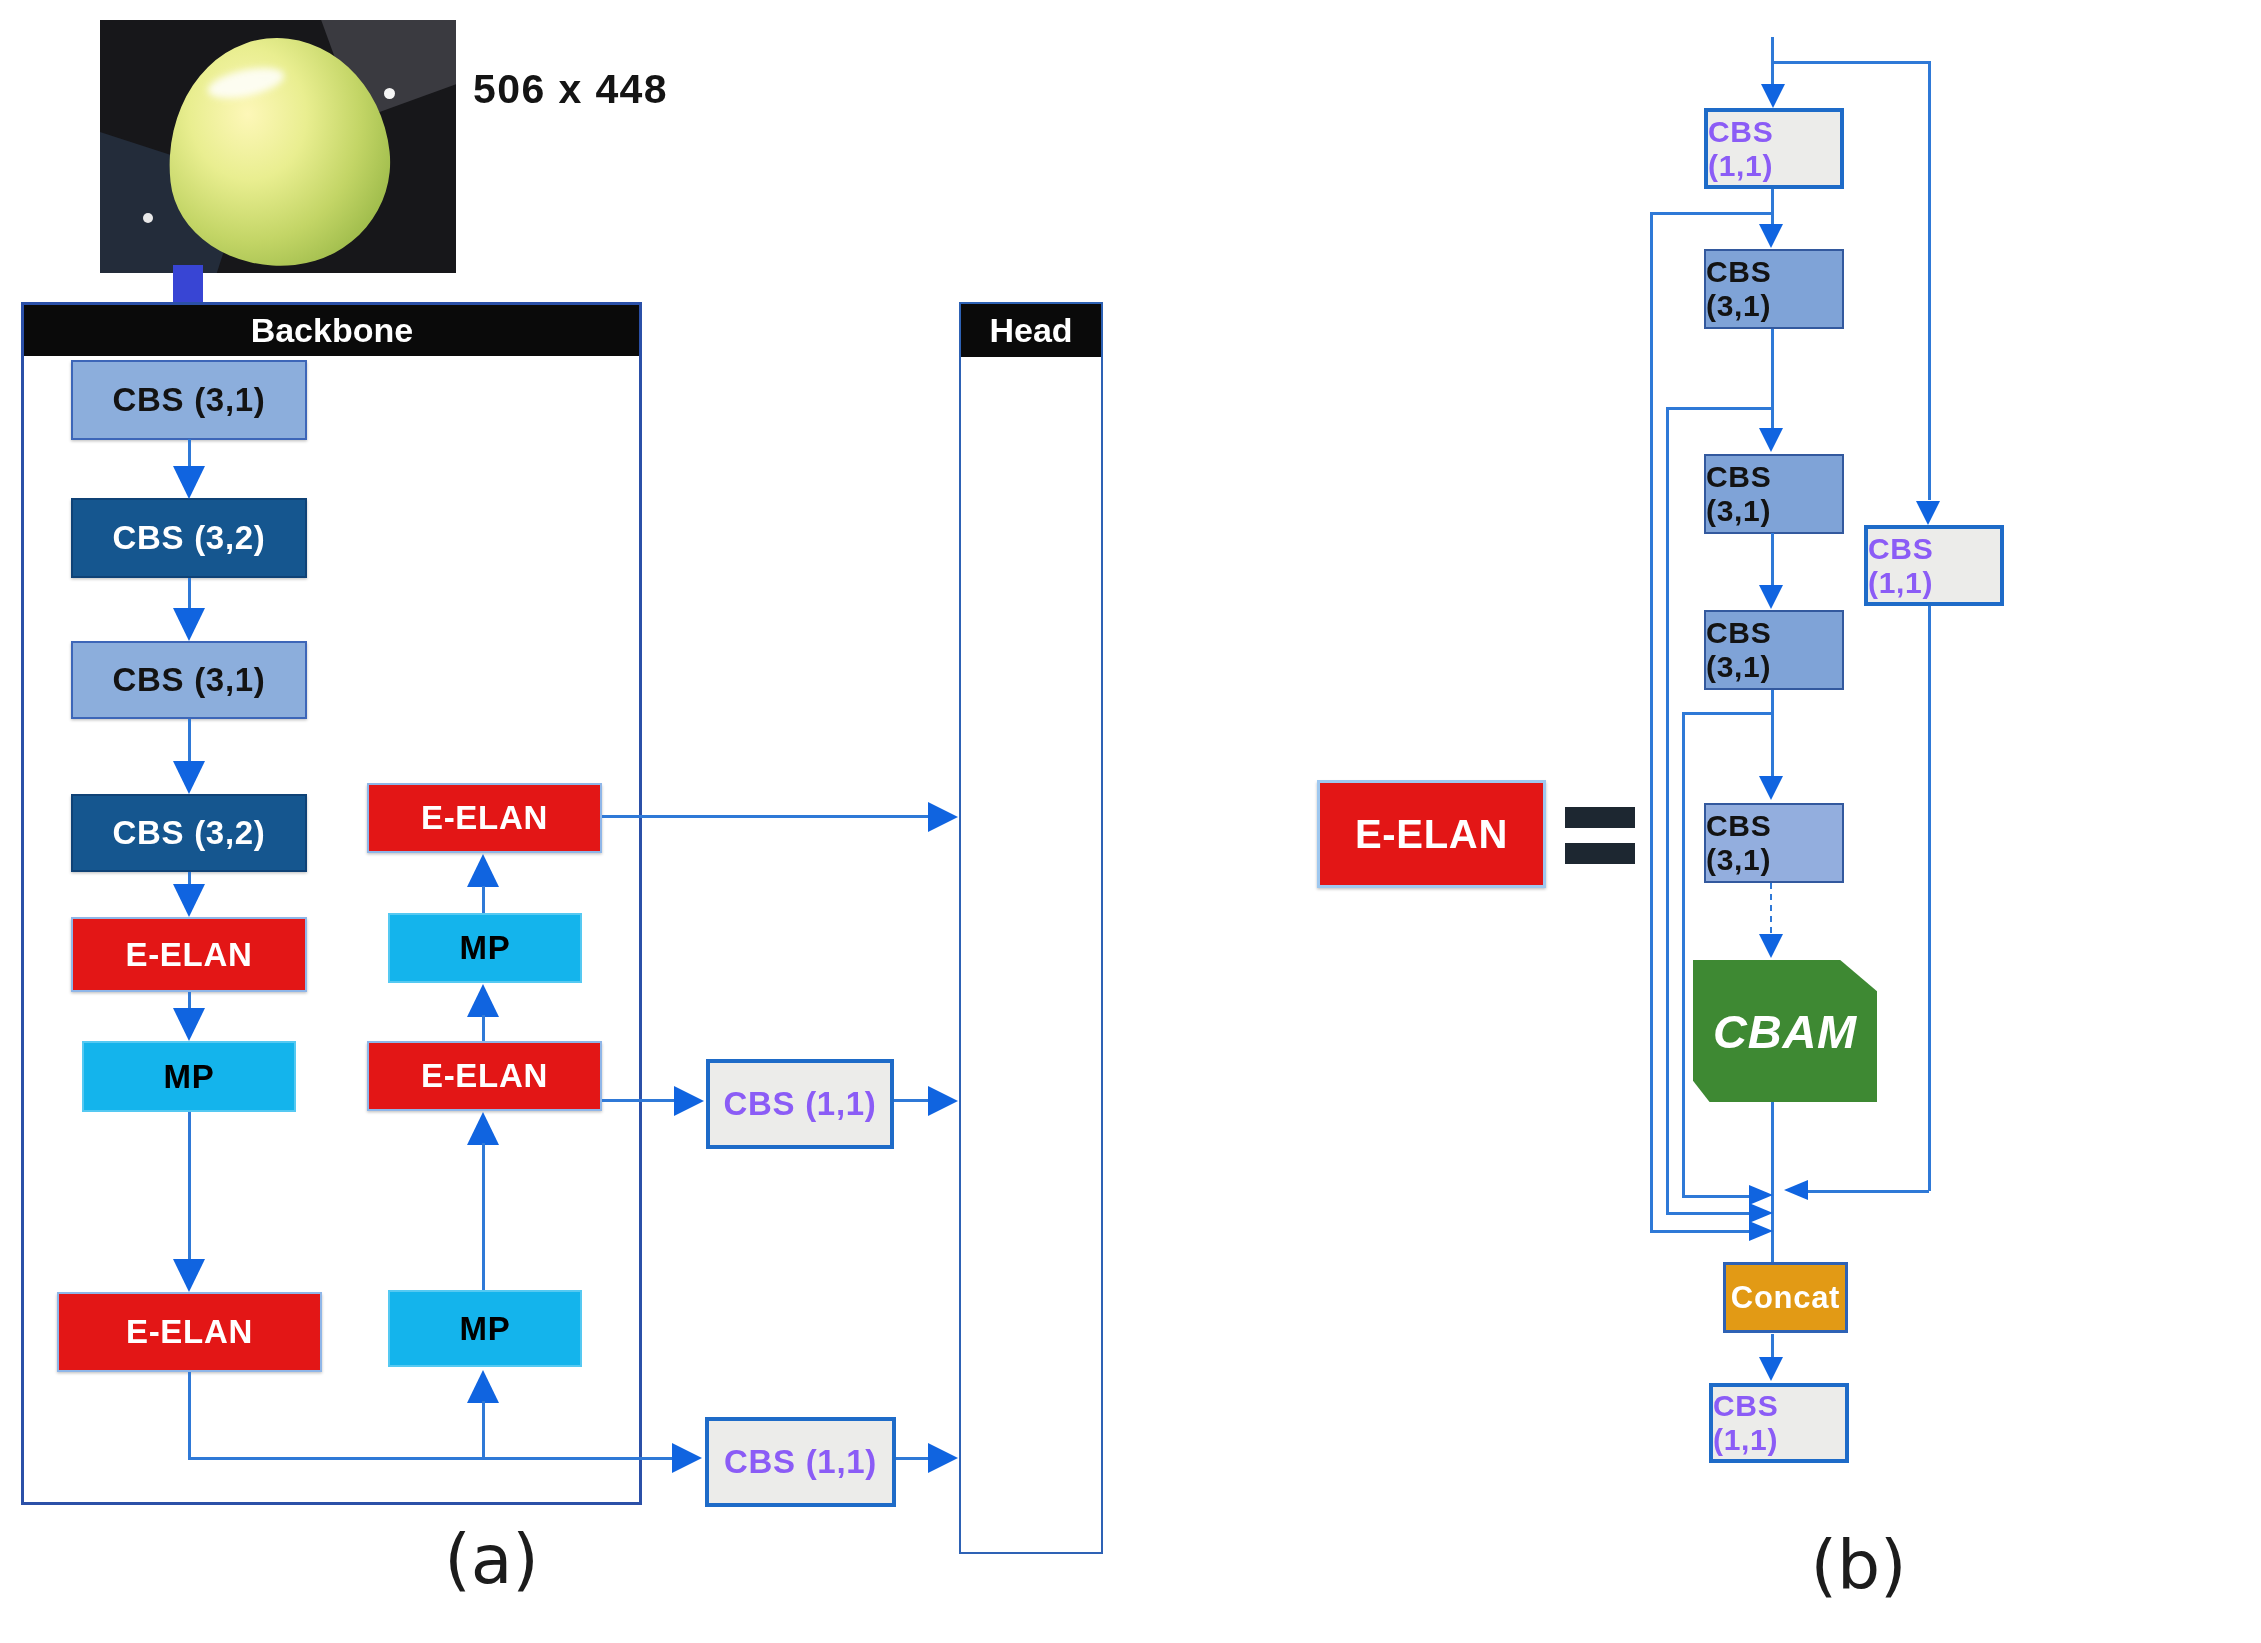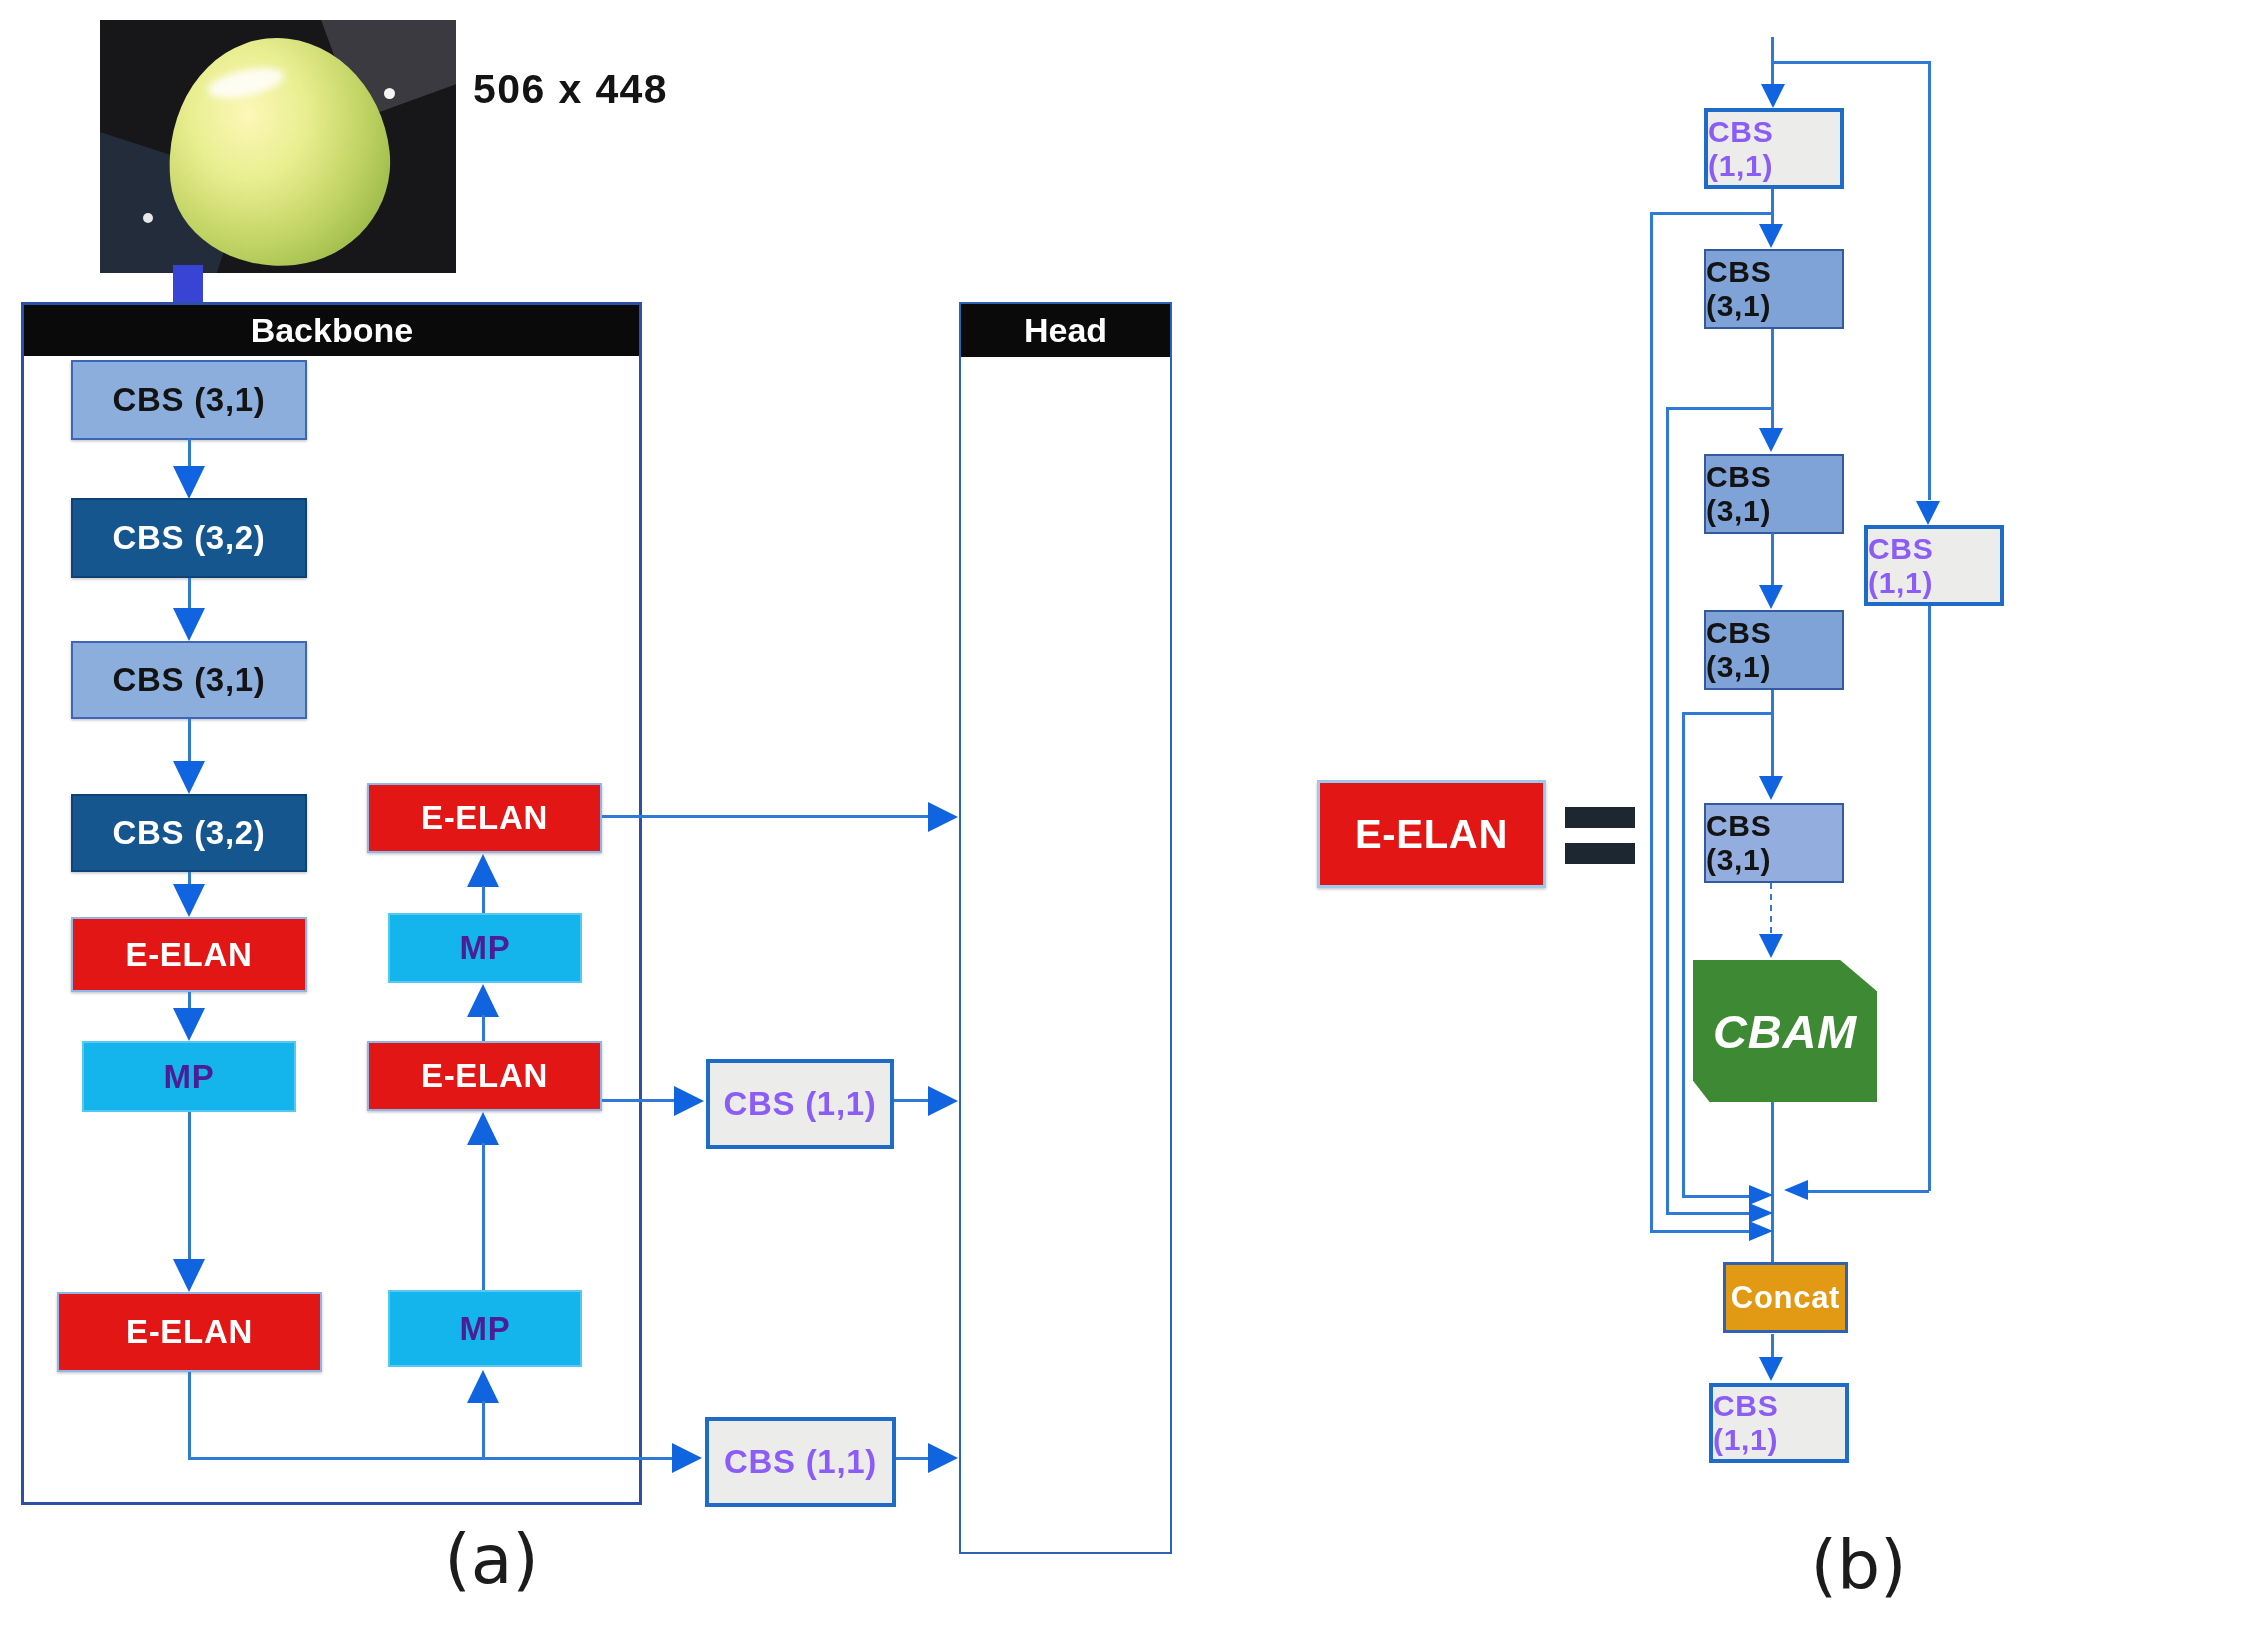--- a/index.html
+++ b/index.html
@@ -4,21 +4,21 @@
 <style>
   html,body{margin:0;padding:0;background:#ffffff;}
   #canvas{position:relative;width:2261px;height:1643px;background:#ffffff;overflow:hidden;
           font-family:"Liberation Sans", sans-serif;}
   
   .node{position:absolute;display:flex;align-items:center;justify-content:center;
         font-weight:bold;font-size:33px;letter-spacing:0.7px;box-sizing:border-box;}
   .blue-light{background:#8CAEDC;border:2.8px solid #3D66B8;color:#131313;box-shadow:0 2.1px 2.8px rgba(0,0,0,.25);}
   .blue-dark{background:#15568F;border:2.8px solid #0F4276;color:#ffffff;box-shadow:0 2.1px 2.8px rgba(0,0,0,.25);}
   .red{background:#E31616;border:2.8px solid #8FB6E8;color:#ffffff;box-shadow:0 2.1px 2.8px rgba(0,0,0,.25);}
-  .cyan{background:#14B4EC;border:2.1px solid #55C9F2;color:#4c1d95;}
+  .cyan{background:#14B4EC;border:2.1px solid #55C9F2;color:#000000;}
   .gray{background:#ECECEA;border:4.3px solid #1E6BC8;color:#8b5cf6;}
   .blue-med{background:#7FA3D7;border:2.8px solid #33599E;color:#131313;}
   .blue-med2{background:#93AEDE;border:2.8px solid #33599E;color:#131313;}
   .green{background:#3E8933;color:#ffffff;font-size:47px;
          clip-path:polygon(0 0,80% 0,100% 22%,100% 100%,9% 100%,0 85%);}
   .orange{background:#E29A15;border:3.6px solid #2E62B5;color:#ffffff;font-size:31px;}
   .bsmall{font-size:30px;}
   
   .frame{position:absolute;box-sizing:border-box;background:#ffffff;}
   .frame-header{position:absolute;left:0;top:0;width:100%;background:#0A0A0A;color:#ffffff;
@@ -76,21 +76,21 @@
 
   <div id="big-arrow-shaft"></div>
   <div id="big-arrow-head"></div>
 
   <div class="frame" style="left:21.4px;top:302px;width:621px;height:1203px;border:3.6px solid #2B50A8;">
     <div class="frame-header" style="height:51px;">
       <span>Backbone</span>
     </div>
   </div>
 
-  <div class="frame" style="left:959px;top:302px;width:213px;height:1252px;border:2.8px solid #2E62B5;">
+  <div class="frame" style="left:959px;top:302px;width:144px;height:1252px;border:2.8px solid #2E62B5;">
     <div class="frame-header" style="height:53px;">
       <span>Head</span>
     </div>
   </div>
 
   <div class="node blue-light" style="left:71px;top:360px;width:236px;height:80px;">CBS (3,1)</div>
   <div class="node blue-dark" style="left:71px;top:498px;width:236px;height:80px;">CBS (3,2)</div>
   <div class="node blue-light" style="left:71px;top:641px;width:236px;height:78px;">CBS (3,1)</div>
   <div class="node blue-dark" style="left:71px;top:794px;width:236px;height:78px;">CBS (3,2)</div>
   <div class="node red" style="left:71px;top:917px;width:236px;height:75px;">E-ELAN</div>

